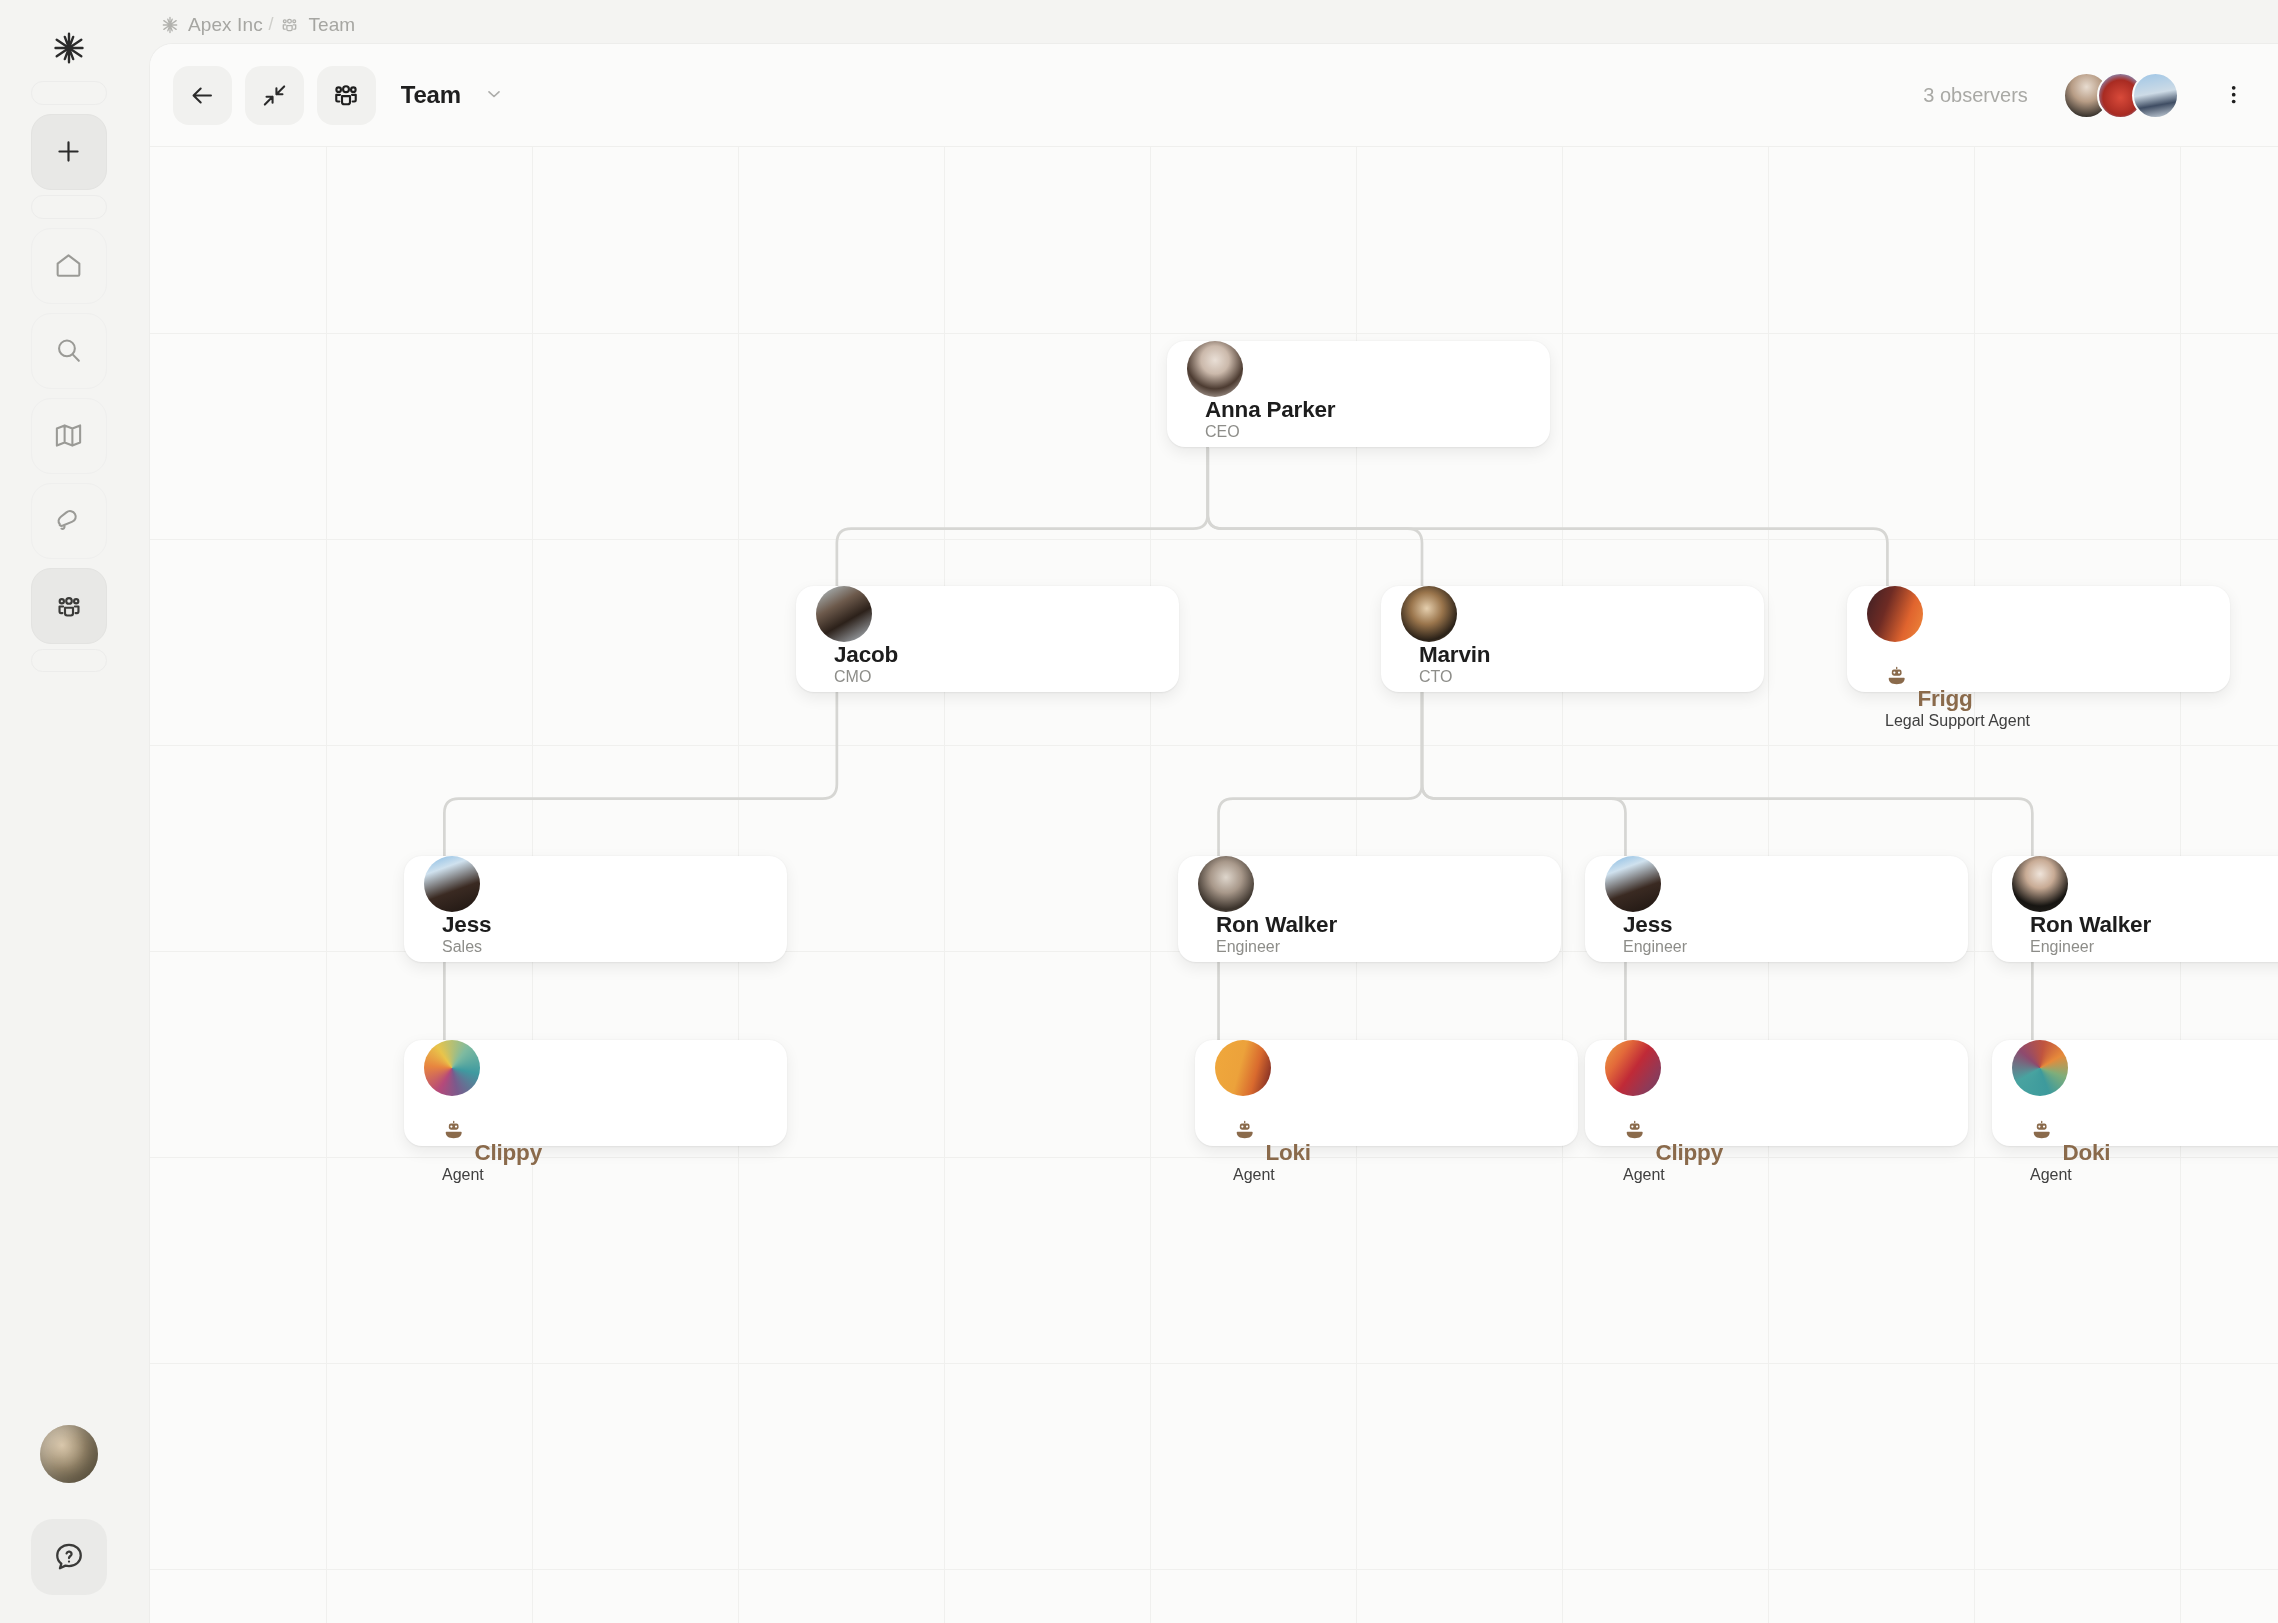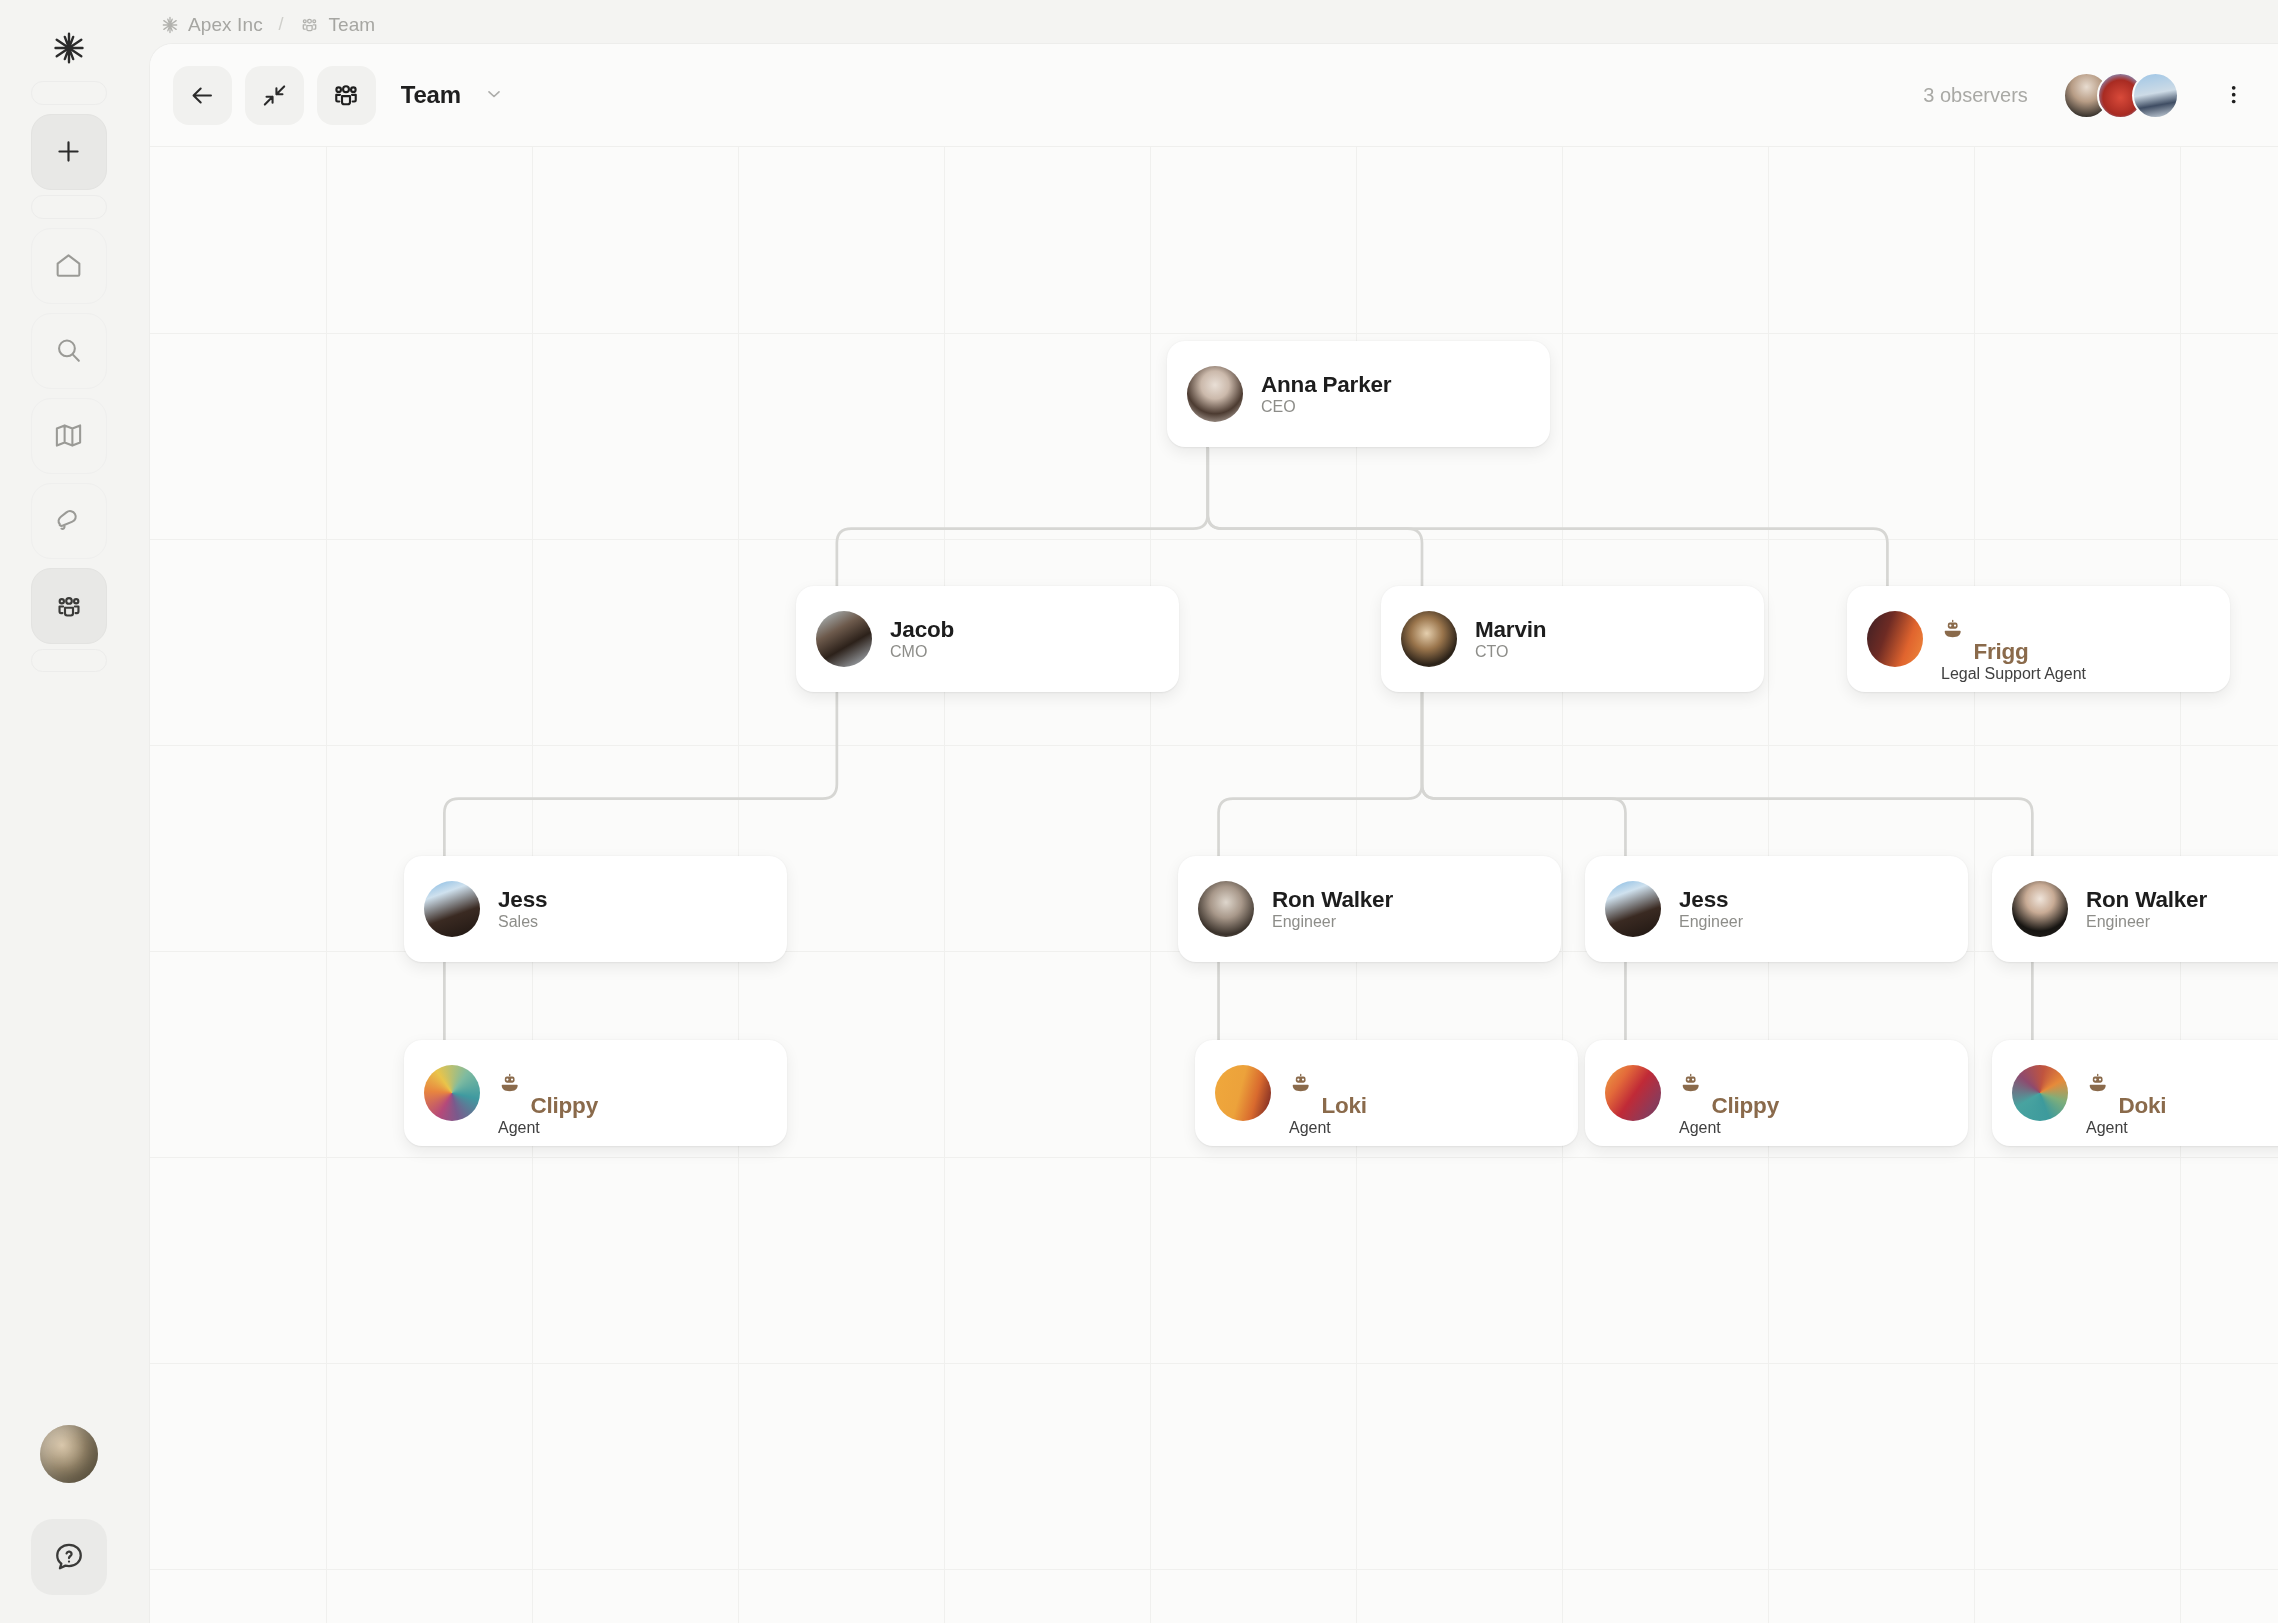--- a/index.html
+++ b/index.html
@@ -34,21 +34,21 @@
     background: radial-gradient(circle at 38% 35%, #d9c7ab 0%, #9a8a6e 45%, #5d5847 100%);
     box-shadow: inset -9px -7.2px 16px rgba(60,50,35,.45), inset 7.2px 5.4px 12.6px rgba(255,255,255,.25);
     margin-bottom: 36px;
   }
   .help-btn { width: 76px; height: 76px; border-radius: 21.6px; background: #eaeae8;
     display: flex; align-items: center; justify-content: center; margin-bottom: 29px; }
 
   
   #breadcrumb {
     position: absolute; left: 160px; top: 9px; height: 31px;
-    display: flex; align-items: center; gap: 14px;
+    display: flex; align-items: center; gap: 4px;
     font-size: 19px; color: #a6a6a2; letter-spacing: 0.1px;
   }
   #breadcrumb .crumb { display: flex; align-items: center; gap: 8px; }
   #breadcrumb .sep { color: #cfcfcb; font-size: 18px; padding: 0 1.8px; }
 
   
   #panel {
     position: absolute; left: 149px; top: 43px;
     width: 2129px; height: 1581px;
     background: #fbfbfa;
@@ -88,23 +88,24 @@
     background-position: -30px -20px;
   }
   #edges { position: absolute; left: 0; top: 0; width: 2129px; height: 1478px; }
 
   
   .node {
     position: absolute;
     background: #ffffff;
     border-radius: 18px;
     box-shadow: 0 0.9px 1.8px rgba(17,17,17,.06), 0 5.4px 14.4px rgba(17,17,17,.07);
-    display: flex; align-items: center;
+    display: flex; align-items: flex-start;
     padding: 0 20px;
     z-index: 2;
+    flex-direction: column;
   }
   .node .avatar { width: 56px; height: 56px; border-radius: 50%; flex: 0 0 56px; }
   .node .meta { margin-left: 18px; min-width: 0; }
   .node .nrow { display: flex; align-items: center; gap: 9px; }
   .node .nname { font-size: 22.5px; font-weight: 700; color: #1d1d1d; letter-spacing: -0.2px; white-space: nowrap; }
   .node .nrole { font-size: 16px; color: #8d8d89; margin-top: 0; white-space: nowrap; }
   .node.agent .nname { color: #8a6a4b; margin-top: 44px; }
   .node.agent .nrole { color: #404040; }
   .bot-ico { flex: 0 0 auto; display: flex; align-items: center; }
 

